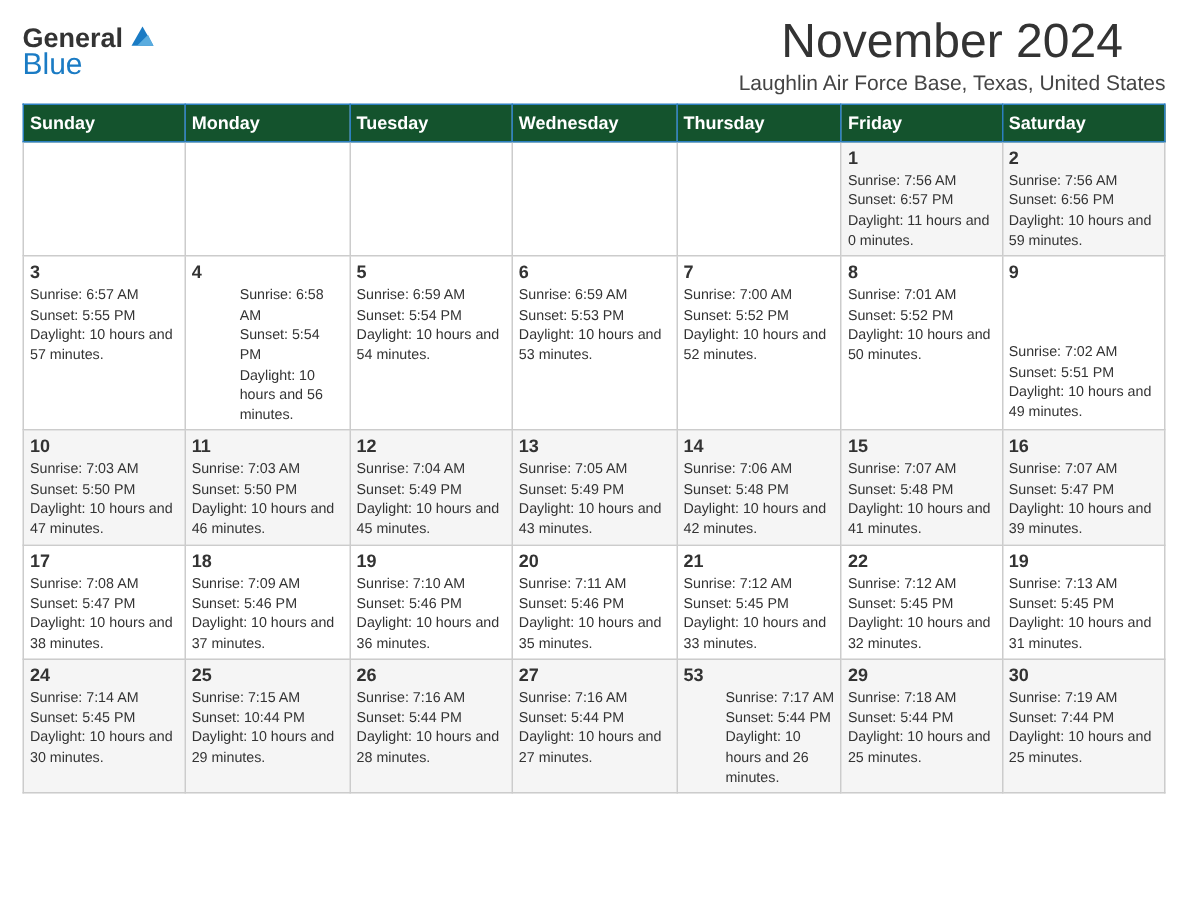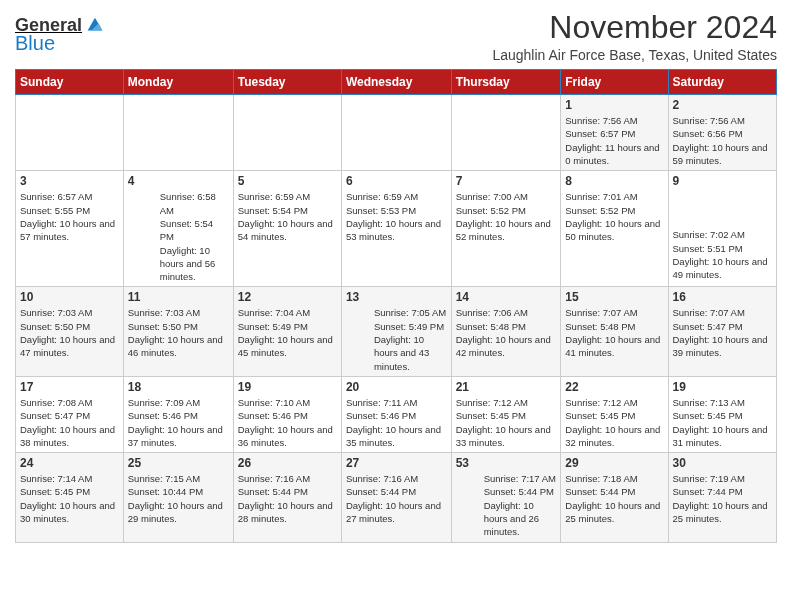--- a/index.html
+++ b/index.html
@@ -24,41 +24,41 @@
       display: flex;
       align-items: center;
       margin-top: 4px;
     }
     .logo-icon {
       width: 22px;
       height: 22px;
       margin-left: 2px;
     }
     .title-block {
-      text-align: right;
+      text-align: center;
     }
     .month-title {
       font-size: 32px;
       font-weight: normal;
       color: #333;
       line-height: 1.1;
     }
     .subtitle {
       font-size: 14px;
       color: #444;
       margin-top: 2px;
     }
     .calendar {
       width: 100%;
       border-collapse: collapse;
       margin-top: 6px;
       font-size: 10px;
     }
     .calendar thead th {
-      background-color: #b91c1c;
+      background-color: #14532d;
       color: #fff;
       padding: 5px 4px;
       text-align: left;
       font-size: 12px;
       font-weight: bold;
       border: 1px solid #2c7fc0;
     }
     .calendar tbody td {
       border: 1px solid #ccc;
       vertical-align: top;
@@ -89,21 +89,21 @@
       background: #fff !important;
     }
   </style>
 </head>
 <body>
 
 <div class="container">
   <div class="header-row">
     <div class="logo">
       <div>
-        <div style="display:flex;align-items:center;text-decoration:underline;">
+        <div style="display:flex;align-items:center;">
           <span style="font-size:18px;font-weight:bold;color:#333;">General</span>
           <svg class="logo-icon" viewBox="0 0 24 24" xmlns="http://www.w3.org/2000/svg">
             <polygon points="4,18 12,4 20,18" fill="#1a7bc4"></polygon>
             <polygon points="8,18 16,10 20,18" fill="#5aacdf"></polygon>
           </svg>
         </div>
         <span style="font-size:20px;font-weight:normal;color:#1a7bc4;display:block;margin-top:-4px;">Blue</span>
       </div>
     </div>
     <div class="title-block">
@@ -202,21 +202,21 @@
 Daylight: 10 hours and 46 minutes.</div>
           </td>
           <td>
             <span class="day-number">12</span>
             <div class="day-info" style="white-space: pre-line;">Sunrise: 7:04 AM
 Sunset: 5:49 PM
 Daylight: 10 hours and 45 minutes.</div>
           </td>
           <td>
             <span class="day-number">13</span>
-            <div class="day-info" style="white-space: pre-line; margin-left: 28px;">Sunrise: 7:05 AM
+            <div class="day-info" style="white-space: pre-line;">Sunrise: 7:05 AM
 Sunset: 5:49 PM
 Daylight: 10 hours and 43 minutes.</div>
           </td>
           <td>
             <span class="day-number">14</span>
             <div class="day-info" style="white-space: pre-line;">Sunrise: 7:06 AM
 Sunset: 5:48 PM
 Daylight: 10 hours and 42 minutes.</div>
           </td>
           <td>

